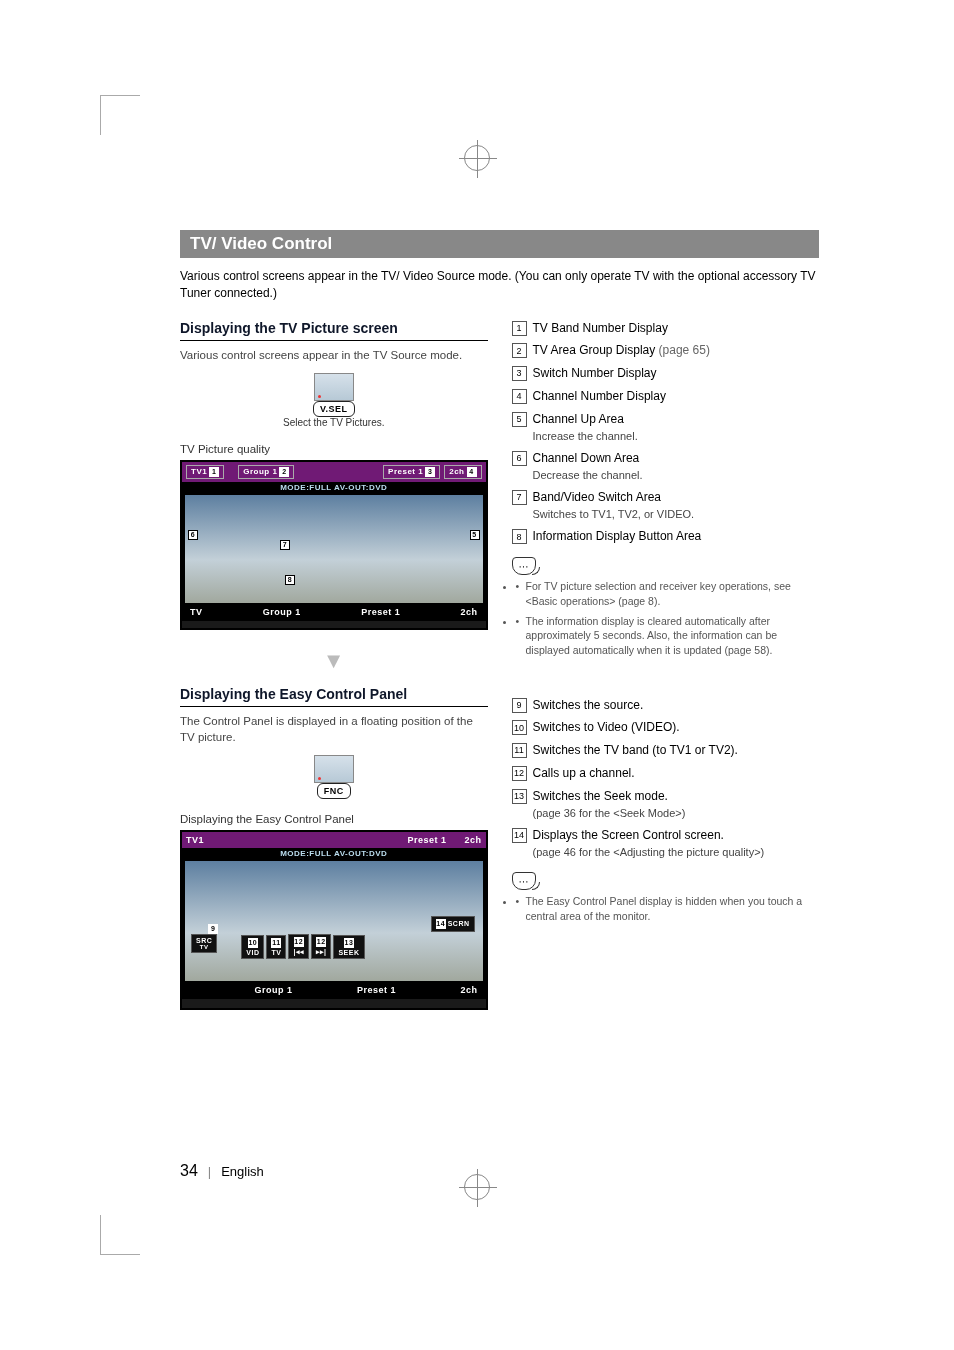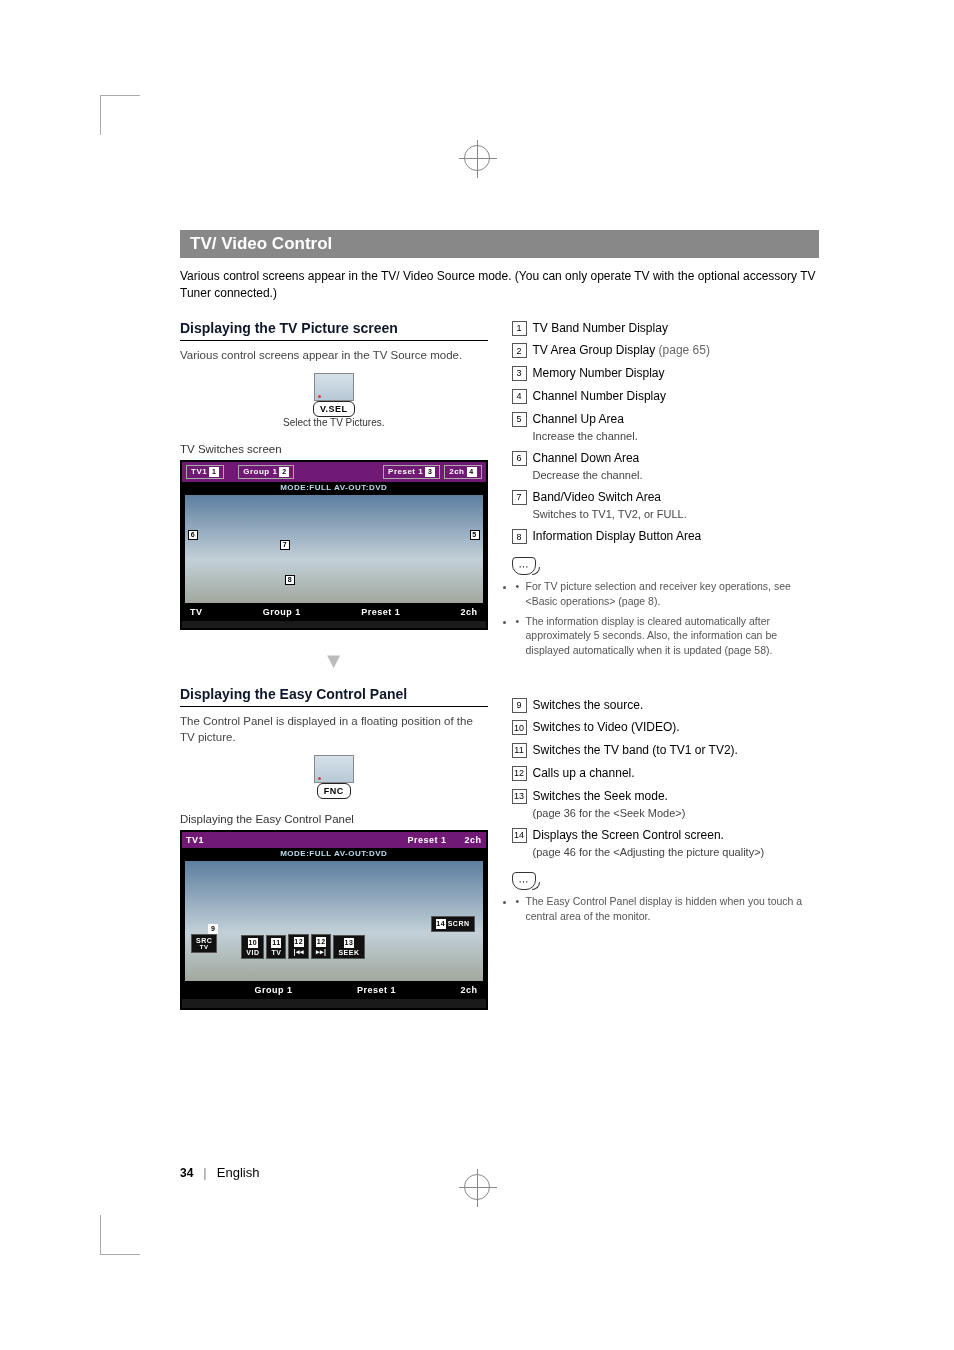--- a/index.html
+++ b/index.html
@@ -227,21 +227,21 @@
   .spacer-big{height:34px}
   .footer {
     position: absolute;
     bottom: 170px;
     left: 180px;
     font-size: 13px;
     display:flex;
     align-items:baseline;
     gap:10px;
   }
-  .pagenum { font-weight: bold; font-size: 12px; }
+  .pagenum { font-weight: normal; font-size: 16px; }
   .pagediv{color:#888}
   .crop-top{
     position:absolute;top:145px;left:50%;transform:translateX(-50%);
     width:26px;height:26px;border:1px solid #888;border-radius:50%;
   }
   .crop-top::before,.crop-top::after{
     content:"";position:absolute;background:#888;
   }
   .crop-top::before{left:50%;top:-6px;width:1px;height:38px;}
   .crop-top::after{top:50%;left:-6px;height:1px;width:38px;}
@@ -276,21 +276,21 @@
 
       <div class="sub-heading">Displaying the TV Picture screen</div>
       <p class="sub-desc">Various control screens appear in the TV Source mode.</p>
       <div class="action-row">
         <div class="thumb">
             <span class="thumb-light"></span>
           </div>
         <span class="btn-vsel">V.SEL</span>
         <span class="btn-label">Select the TV Pictures.</span>
       </div>
-      <div class="figure-title">TV Switches screen</div>
+      <div class="figure-title">TV Picture quality</div>
       <div class="screenshot ss1">
         <div class="ss-topbar">
           <span class="chip">
               <span>TV1</span>
               <span class="num-box">1</span>
             </span>
           <span style="flex:0 0 6px"></span>
           <span class="chip">
               <span>Group 1</span>
               <span class="num-box">2</span>
@@ -388,37 +388,37 @@
           <li class="item">
             <span class="idx">1</span>
             <span><span class="title">TV Band Number Display</span></span>
           </li>
           <li class="item">
             <span class="idx">2</span>
             <span><span class="title">TV Area Group Display</span><span class="note"> (page 65)</span></span>
           </li>
           <li class="item">
             <span class="idx">3</span>
-            <span><span class="title">Memory Number Display</span></span>
+            <span><span class="title">Switch Number Display</span></span>
           </li>
           <li class="item">
             <span class="idx">4</span>
             <span><span class="title">Channel Number Display</span></span>
           </li>
           <li class="item">
             <span class="idx">5</span>
             <span><span class="title">Channel Up Area</span><span class="desc">Increase the channel.</span></span>
           </li>
           <li class="item">
             <span class="idx">6</span>
             <span><span class="title">Channel Down Area</span><span class="desc">Decrease the channel.</span></span>
           </li>
           <li class="item">
             <span class="idx">7</span>
-            <span><span class="title">Band/Video Switch Area</span><span class="desc">Switches to TV1, TV2, or FULL.</span></span>
+            <span><span class="title">Band/Video Switch Area</span><span class="desc">Switches to TV1, TV2, or VIDEO.</span></span>
           </li>
           <li class="item">
             <span class="idx">8</span>
             <span><span class="title">Information Display Button Area</span></span>
           </li>
         </ul>
       <div class="note-icon">⋯</div>
       <ul class="bullets" id="notes1">
           <li>For TV picture selection and receiver key operations, see &lt;Basic operations&gt; (page 8).</li>
           <li>The information display is cleared automatically after approximately 5 seconds. Also, the information can be displayed automatically when it is updated (page 58).</li>

